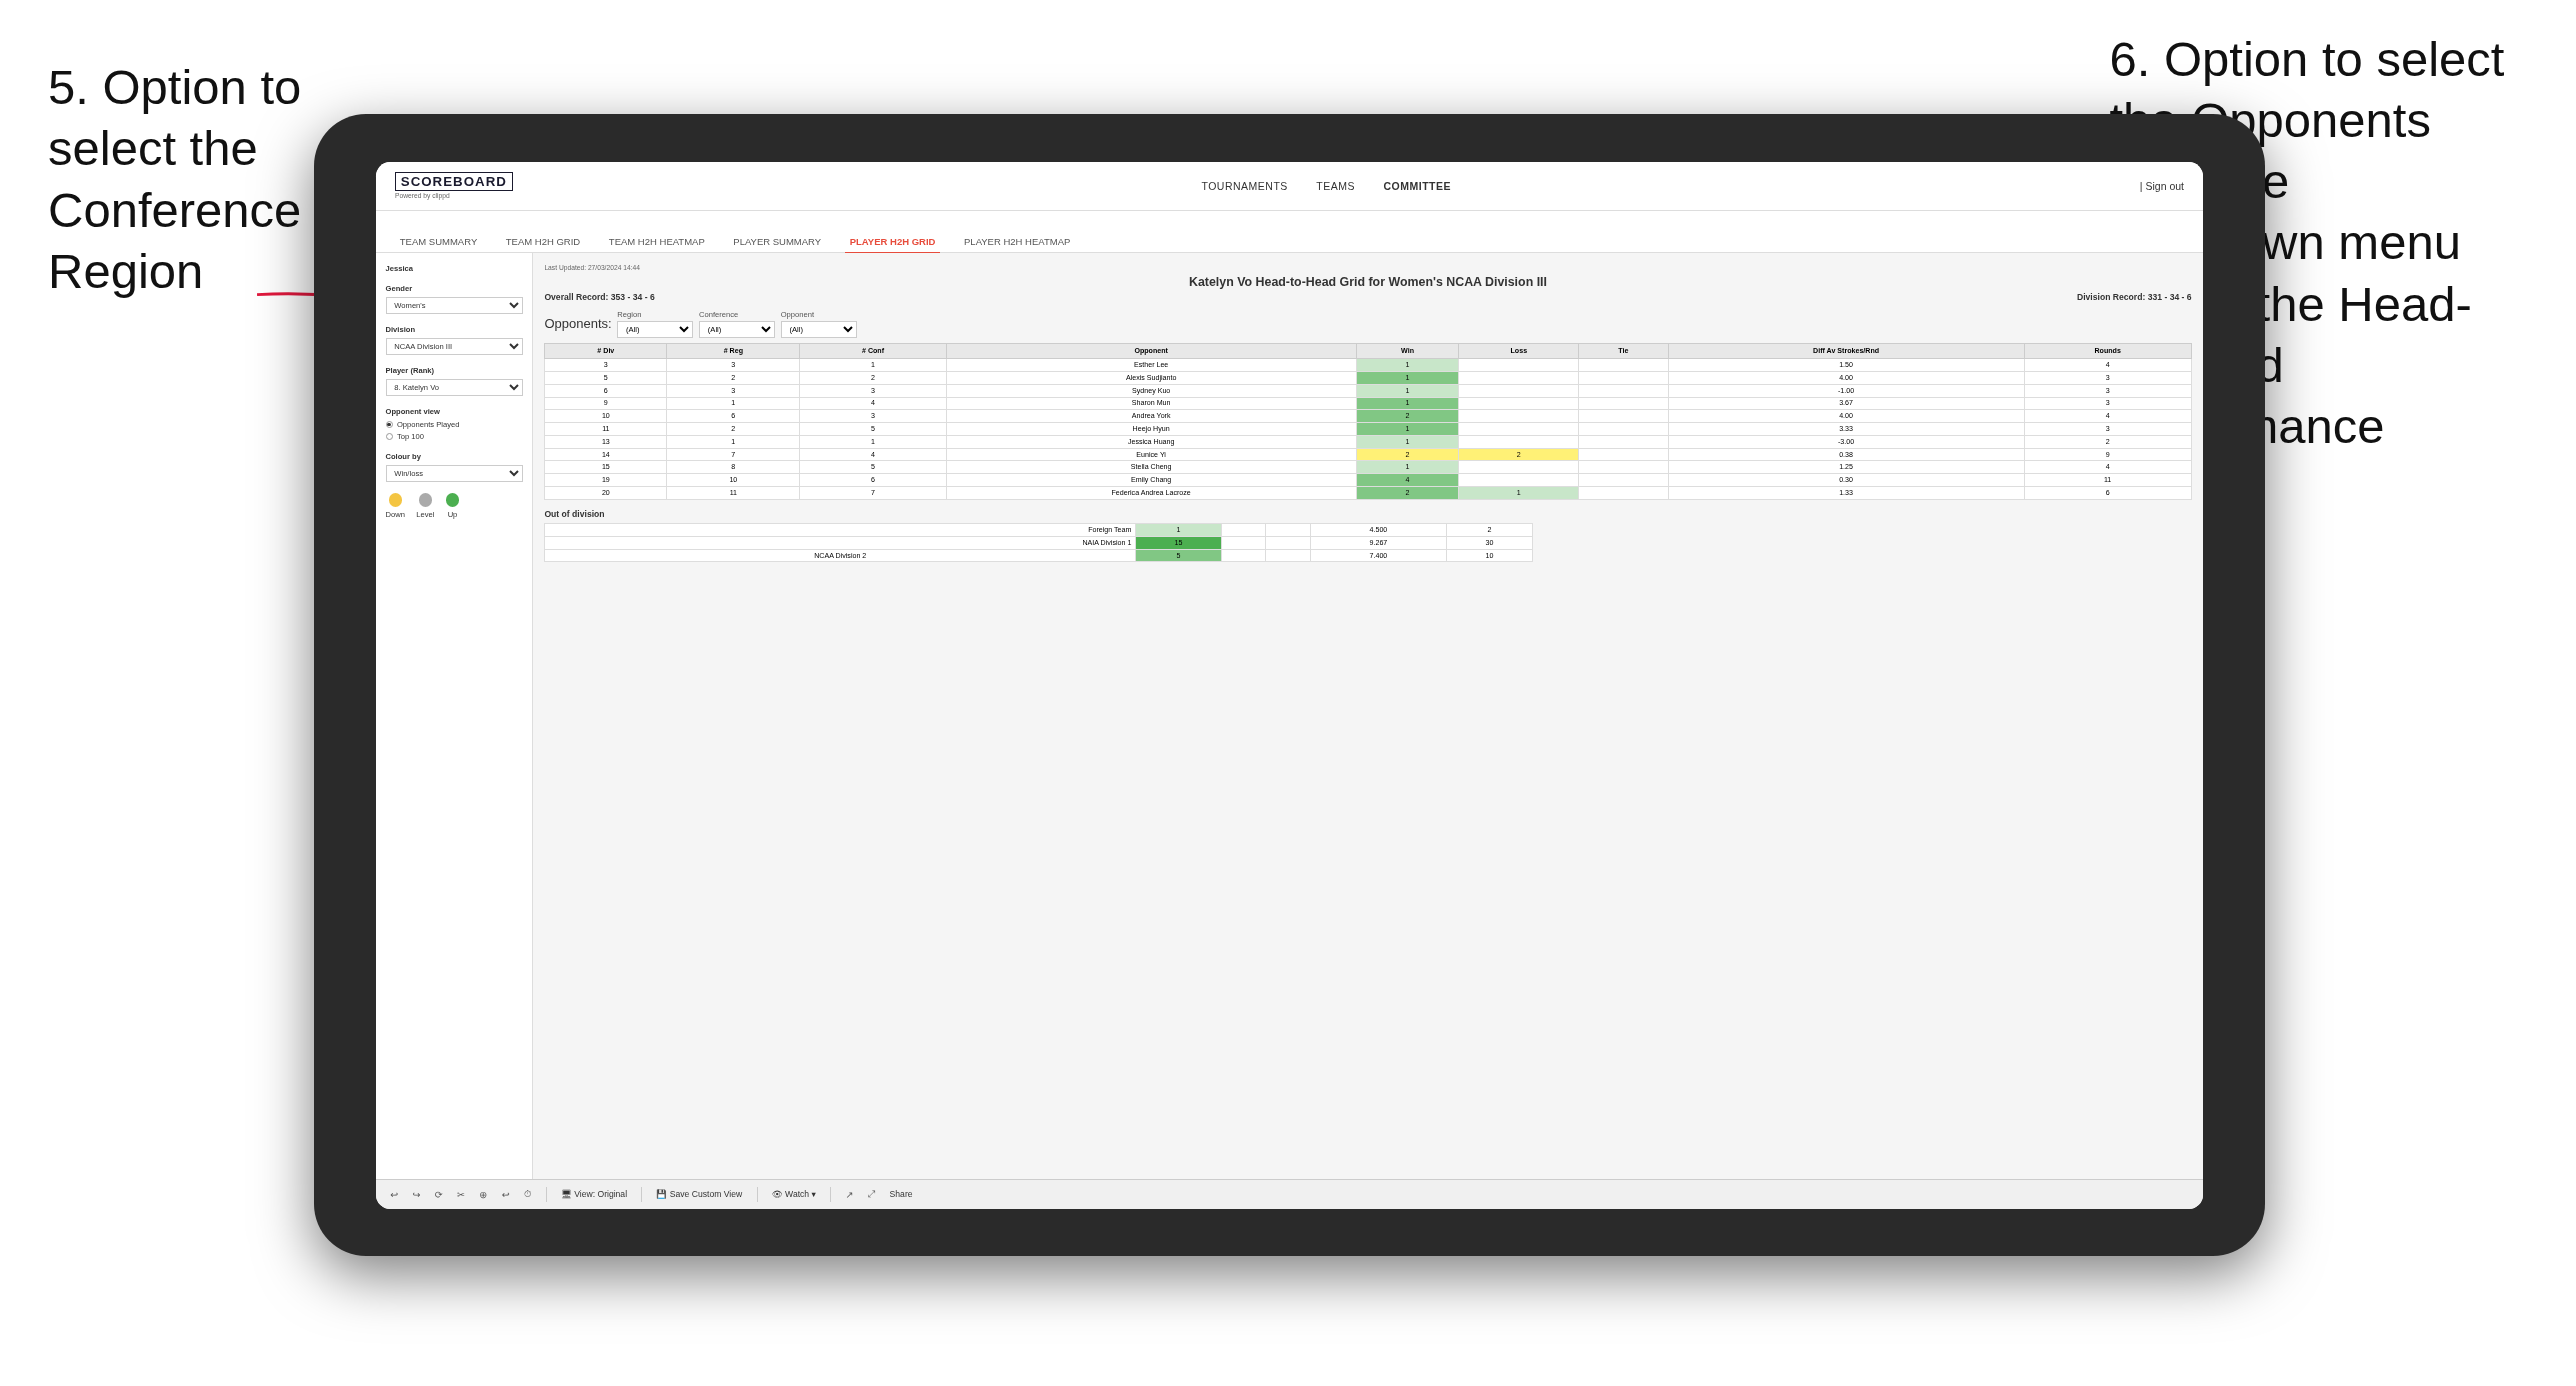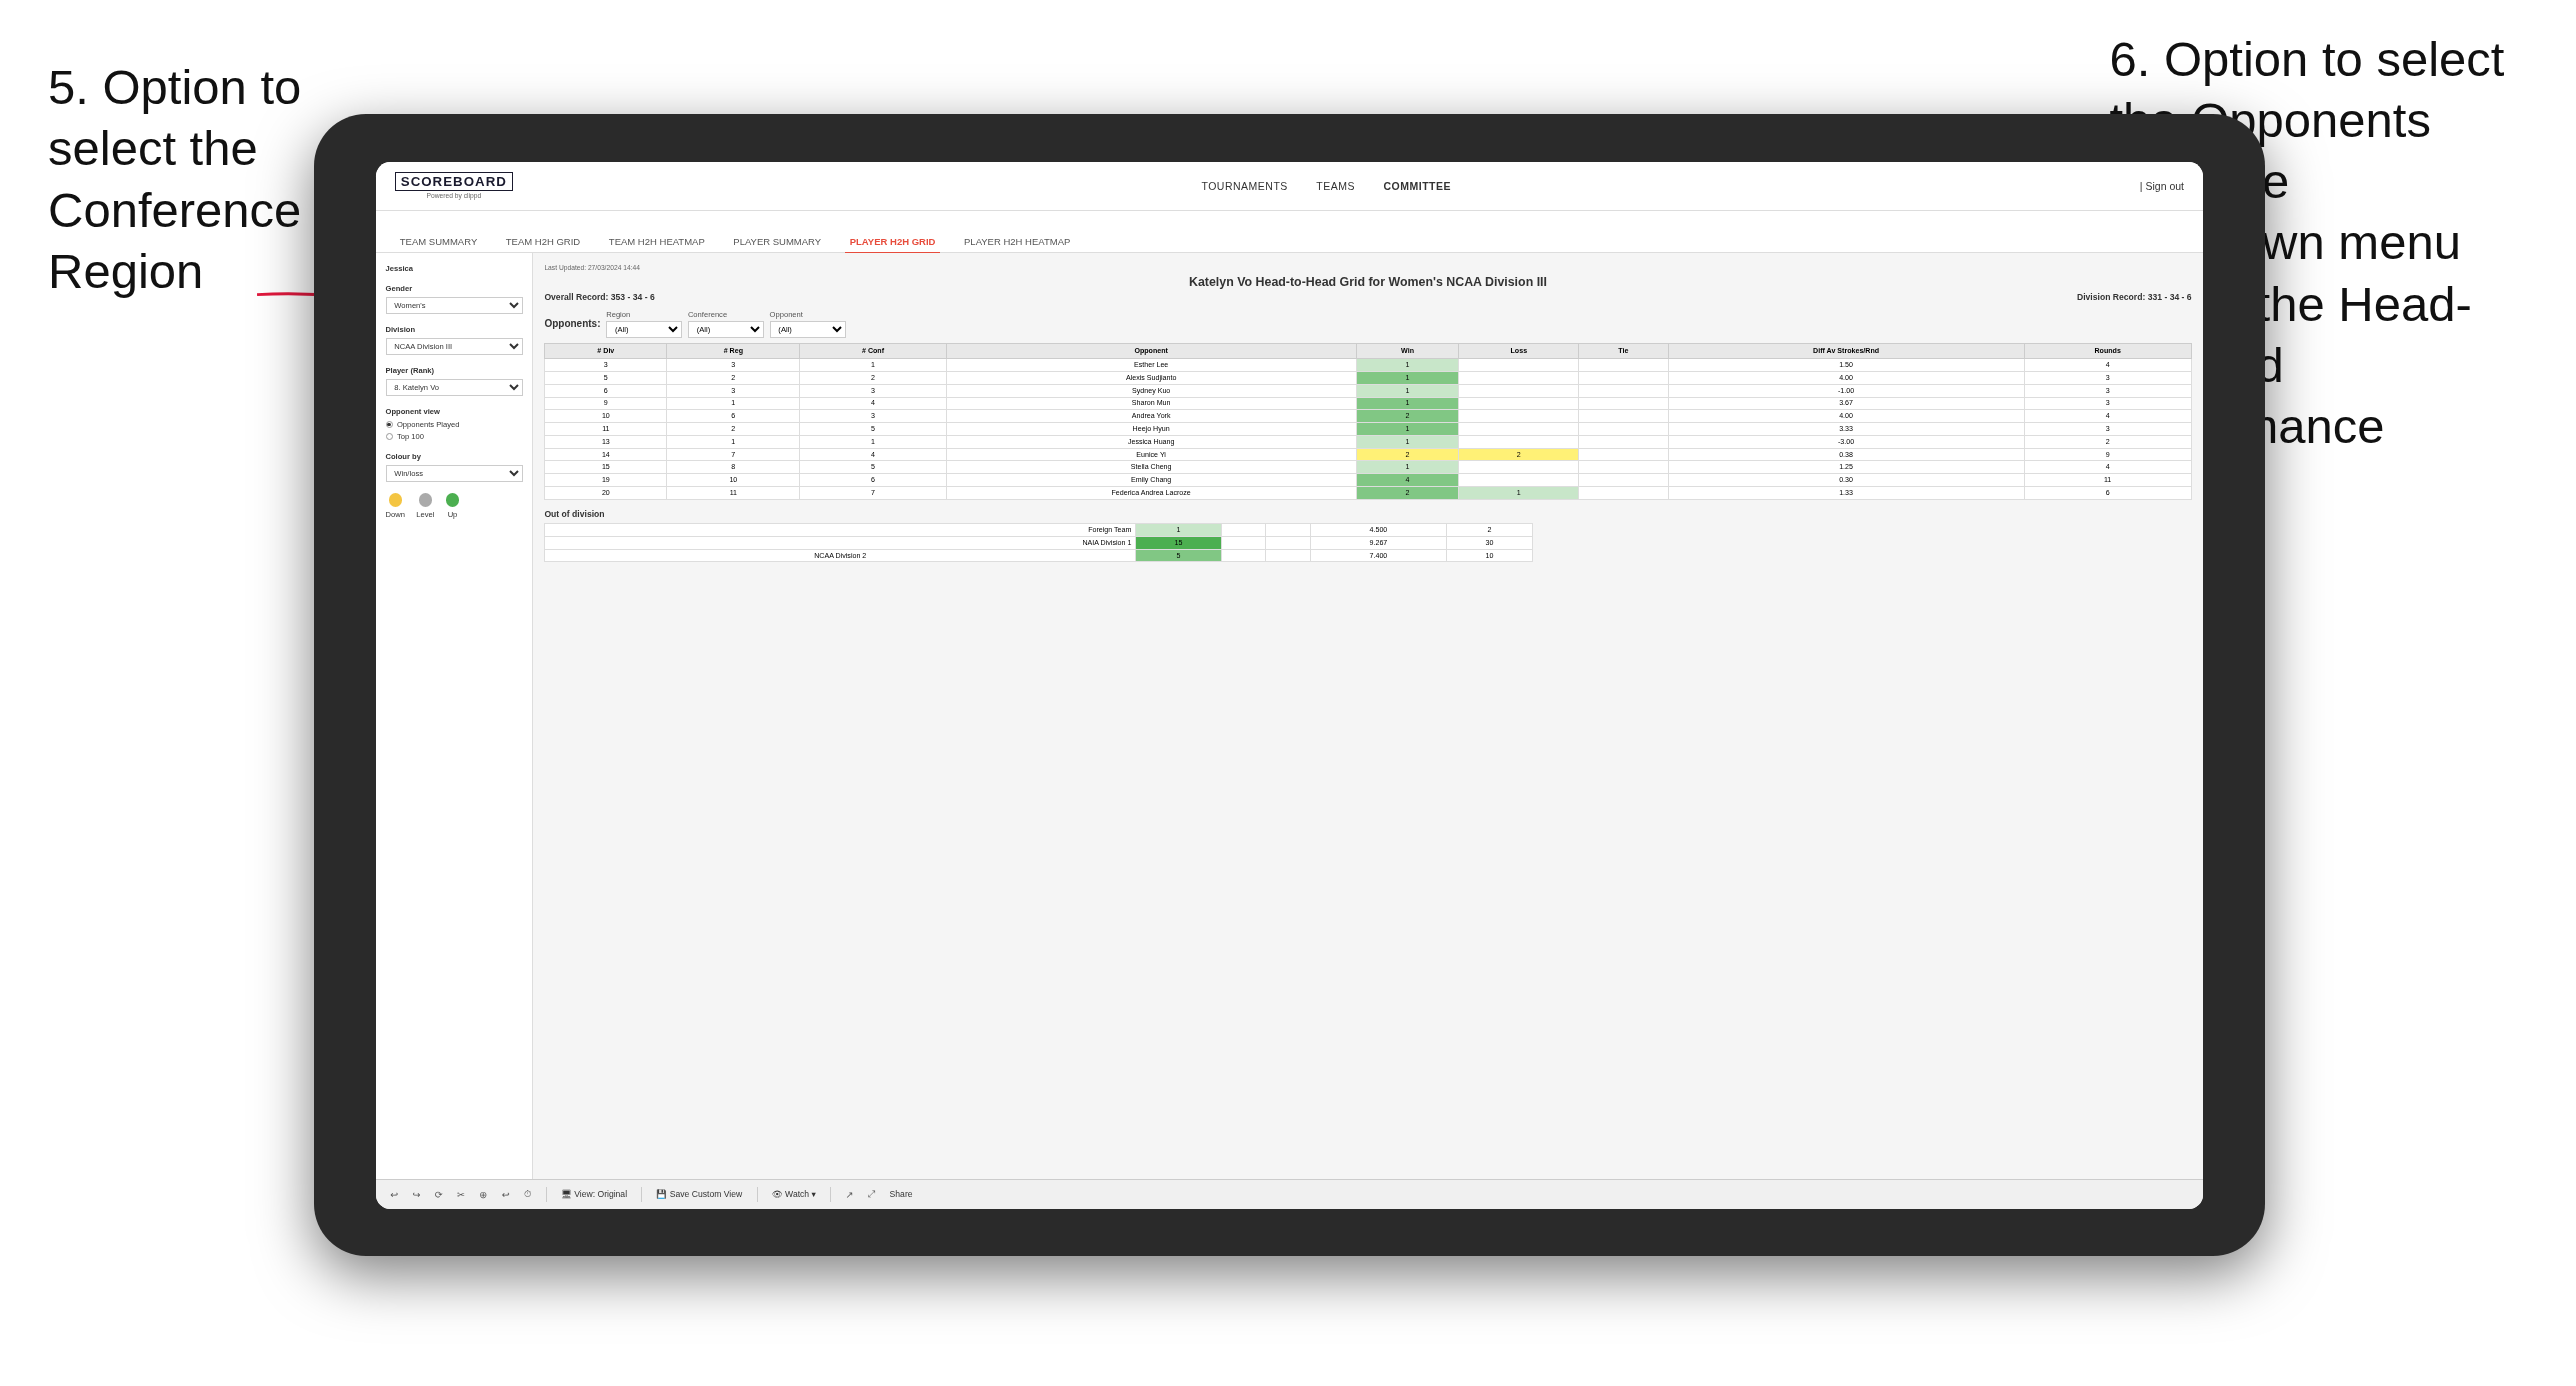--- a/index.html
+++ b/index.html
@@ -69,21 +69,21 @@
       padding: 7.6px 19px;
       display: flex;
       align-items: center;
       justify-content: space-between;
       height: 49px;
     }
 
     .nav-logo {
       display: flex;
       flex-direction: column;
-      align-items: center;
+      align-items: flex-start;
     }
 
     .nav-logo-title {
       font-size: 13.3px;
       font-weight: 900;
       color: #1a1a2e;
       letter-spacing: 1px;
       line-height: 1;
       border: 1.9px solid #1a1a2e;
       padding: 1.9px 4.8px;
@@ -370,22 +370,22 @@
       font-size: 8.6px;
       color: #333;
     }
 
     
     .arrow-svg {
       position: absolute;
     }
 
     .opponents-label {
-      font-size: 10px;
-      font-weight: 700;
+      font-size: 13px;
+      font-weight: 400;
       color: #333;
     }
 
     .filter-opponents-row {
       display: flex;
       align-items: center;
       gap: 5.7px;
       margin-bottom: 5.7px;
     }
   </style>

